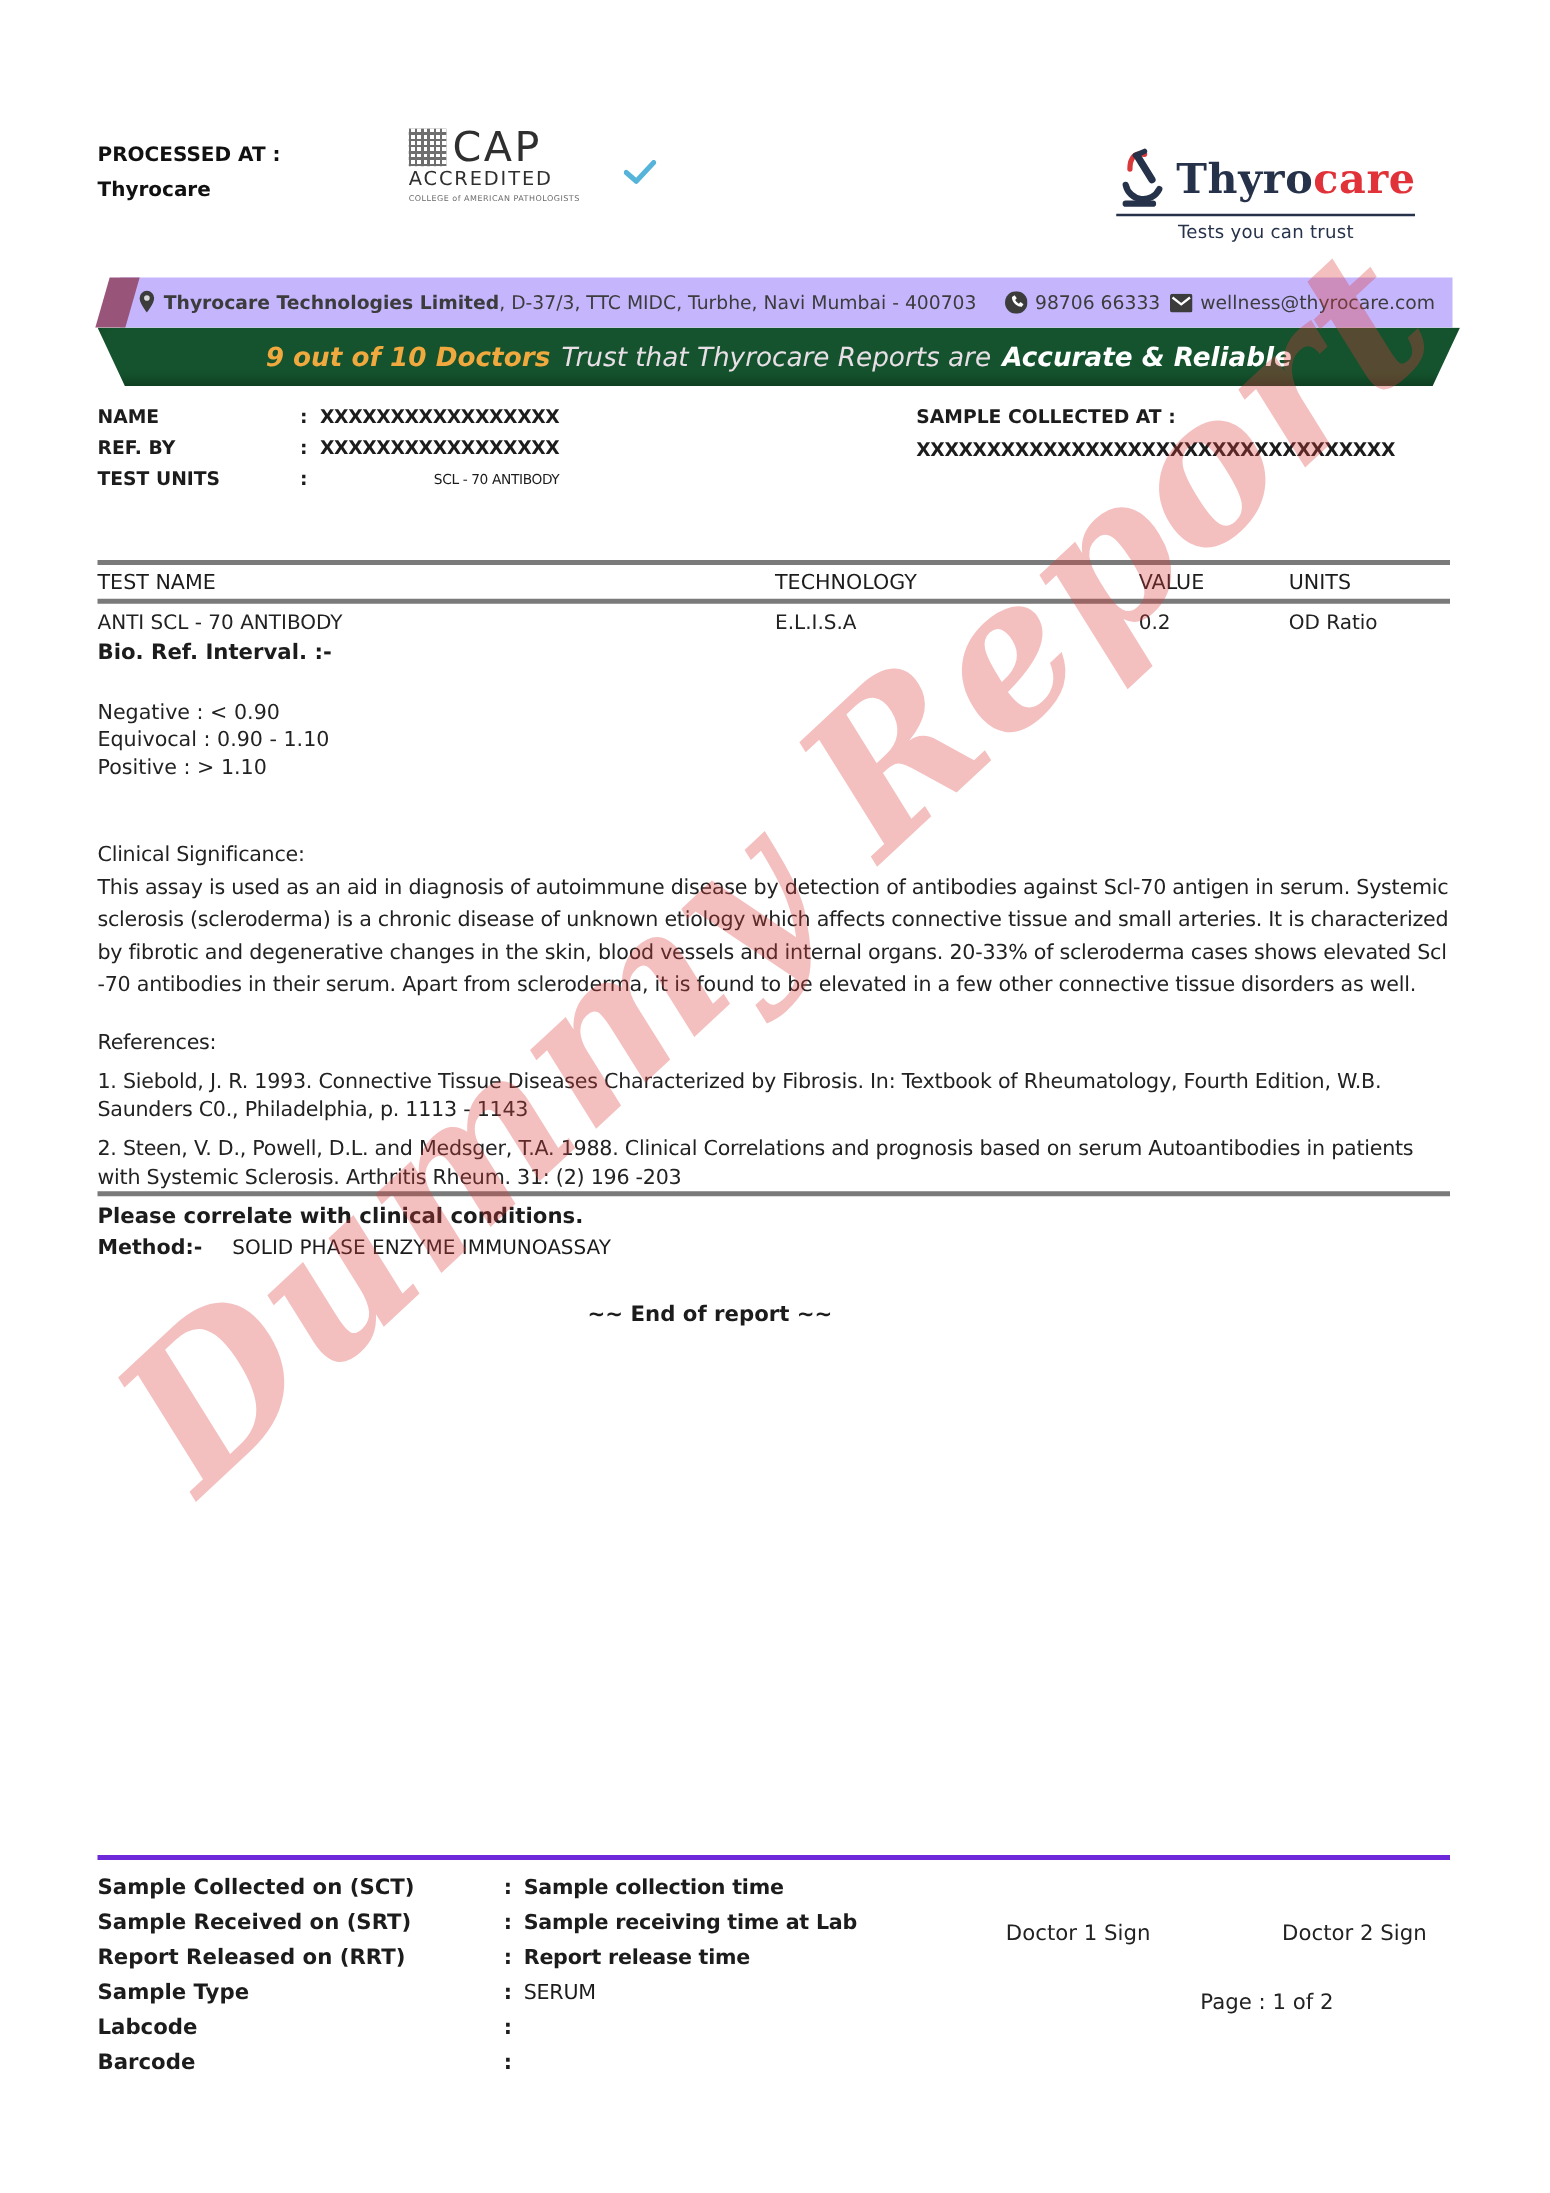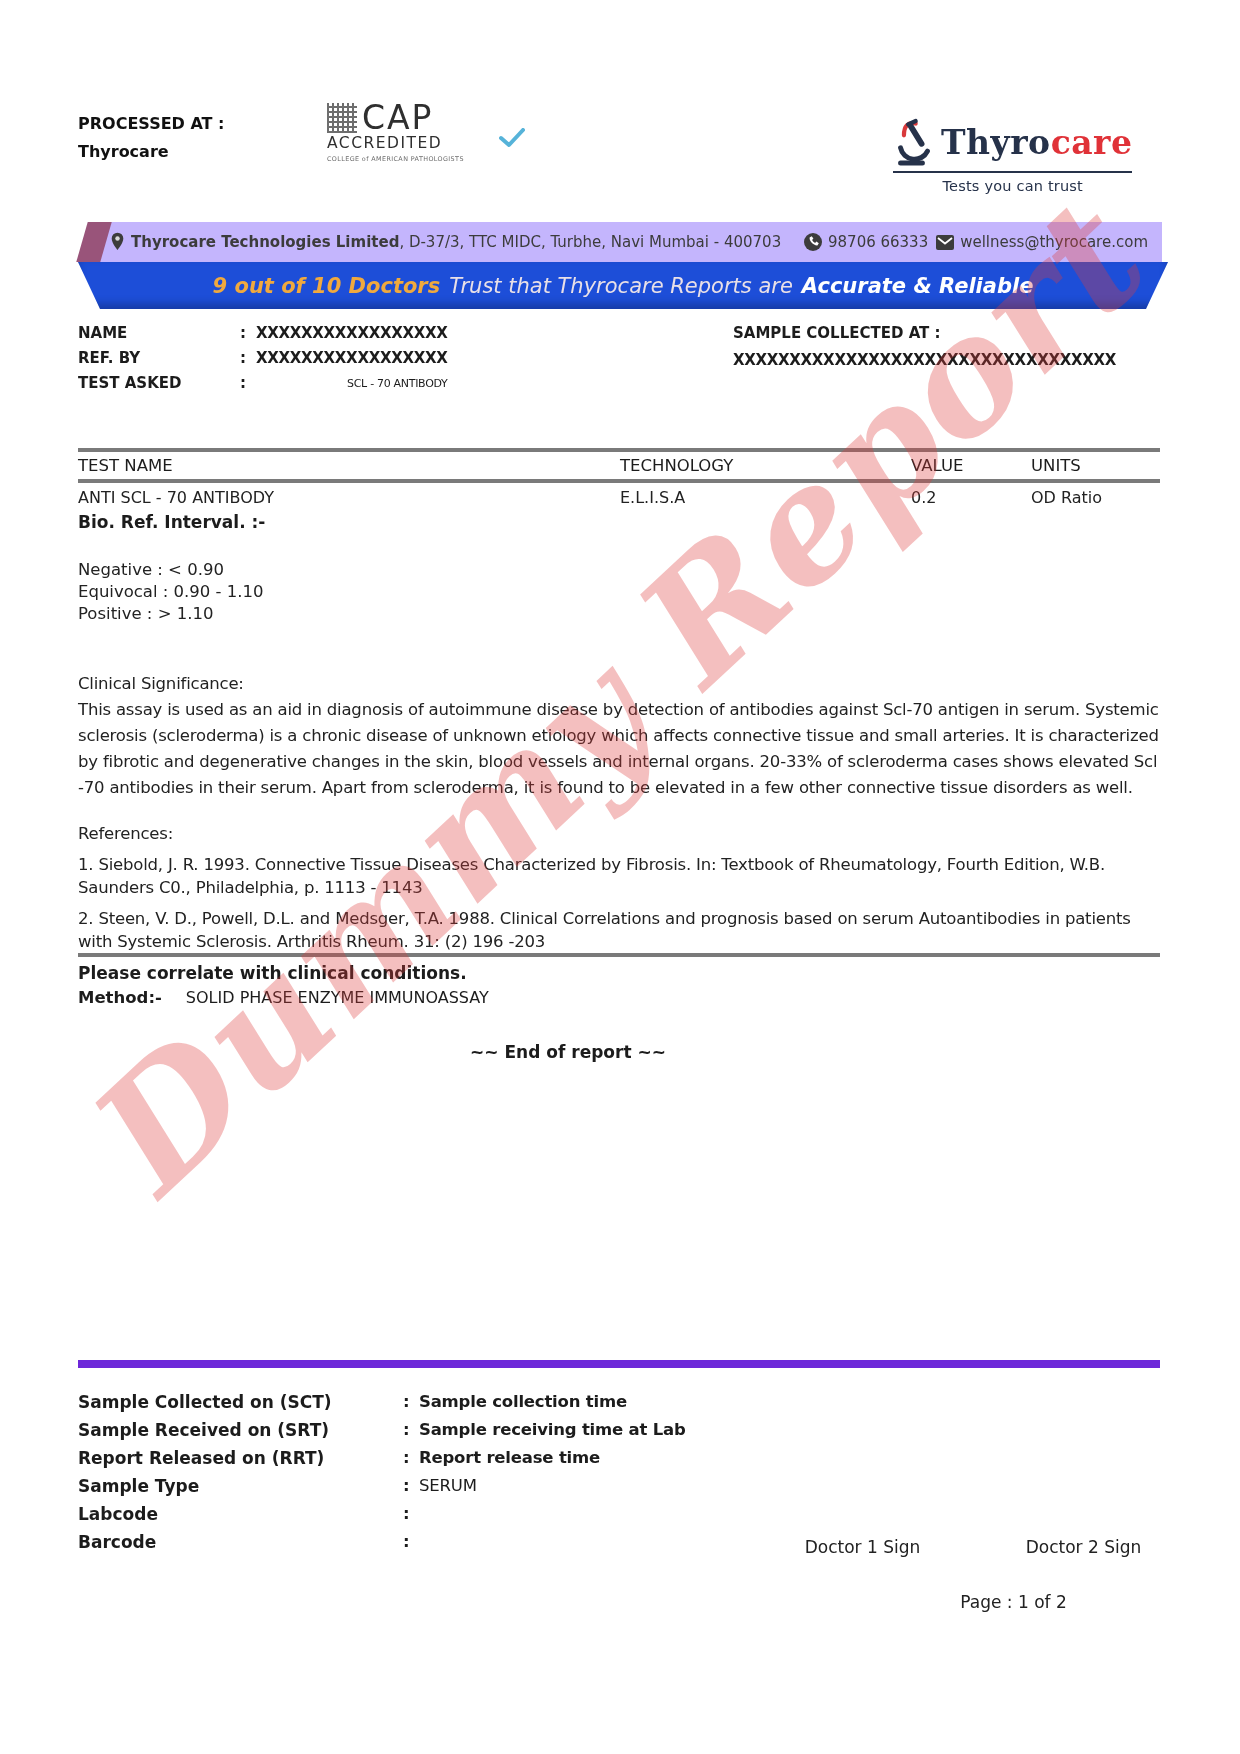--- a/index.html
+++ b/index.html
@@ -48,21 +48,21 @@
   .contact-bar {
     position:relative; margin-left:18px; margin-right:6px; height:40px;
     background:#c4b5fd; display:flex; align-items:center; gap:8px;
     padding:0 14px; font-size:15px; color:#3c3c3c; white-space:nowrap;
   }
   .bar-accent { position:absolute; left:-14px; top:0; width:24px; height:100%;
     background:#99547a; transform:skewX(-16deg); }
   .contact-item { display:flex; align-items:center; gap:6px; }
   .contact-phone { margin-left:auto; }
   .purple-band {
-    height:47px; background:#1d4ed8; display:flex; align-items:center; justify-content:center;
+    height:47px; background:#14532d; display:flex; align-items:center; justify-content:center;
     gap:9px; font-size:21px; font-style:italic; white-space:nowrap;
     clip-path:polygon(0 0,100% 0,calc(100% - 22px) 100%,22px 100%);
     box-shadow:inset 0 -5px 8px rgba(0,0,0,.25);
   }
   .band-gold { color:#f0a93e; font-weight:bold; }
   .band-white { color:#e9e0e7; }
   .band-strong { color:#ffffff; font-weight:bold; }
 
   
   .patient { position:absolute; left:78px; top:323px; z-index:2; }
@@ -92,21 +92,21 @@
 
   
   .closing { position:absolute; left:78px; top:953px; width:1082px; z-index:2; }
   .closing .correlate { font-weight:bold; font-size:17px; margin-top:6px; }
   .closing .method-row { display:flex; gap:24px; margin-top:5px; align-items:baseline; }
   .closing .method-label { font-weight:bold; font-size:16.5px; }
   .closing .method-value { font-size:16px; }
   .end-report { position:absolute; left:78px; top:1042px; width:980px; text-align:center; font-weight:bold; font-size:17px; z-index:2; }
 
   
-  .details { position:absolute; left:78px; top:1360px; width:1082px; z-index:2; padding-top:20px; border-top:8px solid #6d28d9; }
+  .details { position:absolute; left:78px; top:1484px; width:1082px; z-index:2; padding-top:8px; border-top:4px solid #6d28d9; }
   .d-row { display:grid; grid-template-columns:325px 16px auto; font-size:16.5px; line-height:28px; }
   .d-label { font-weight:bold; font-size:17px; }
   .d-colon { font-weight:bold; }
   .d-value { letter-spacing:-.2px; }
   .d-value.bold { font-weight:bold; }
 
   .sig-1 { position:absolute; left:790px; top:1537px; width:145px; text-align:center; font-size:17px; color:#222; z-index:2; }
   .sig-2 { position:absolute; left:1011px; top:1537px; width:145px; text-align:center; font-size:17px; color:#222; z-index:2; }
   .page-num { position:absolute; left:941px; top:1592px; width:145px; text-align:center; font-size:17px; color:#222; z-index:2; }
 
@@ -188,21 +188,21 @@
   <div class="patient">
     <div class="patient-grid">
       <span class="p-label">NAME</span>
       <span class="p-colon">:</span>
       <span class="p-value">XXXXXXXXXXXXXXXXX</span>
 
       <span class="p-label">REF. BY</span>
       <span class="p-colon">:</span>
       <span class="p-value">XXXXXXXXXXXXXXXXX</span>
 
-      <span class="p-label">TEST ASKED</span>
+      <span class="p-label">TEST UNITS</span>
       <span class="p-colon">:</span>
       <span class="p-value small">SCL - 70 ANTIBODY</span>
     </div>
   </div>
 
   <div class="sample-at">
     <div class="p-label">SAMPLE COLLECTED AT :</div>
     <div class="p-value">XXXXXXXXXXXXXXXXXXXXXXXXXXXXXXXXXX</div>
   </div>
 

